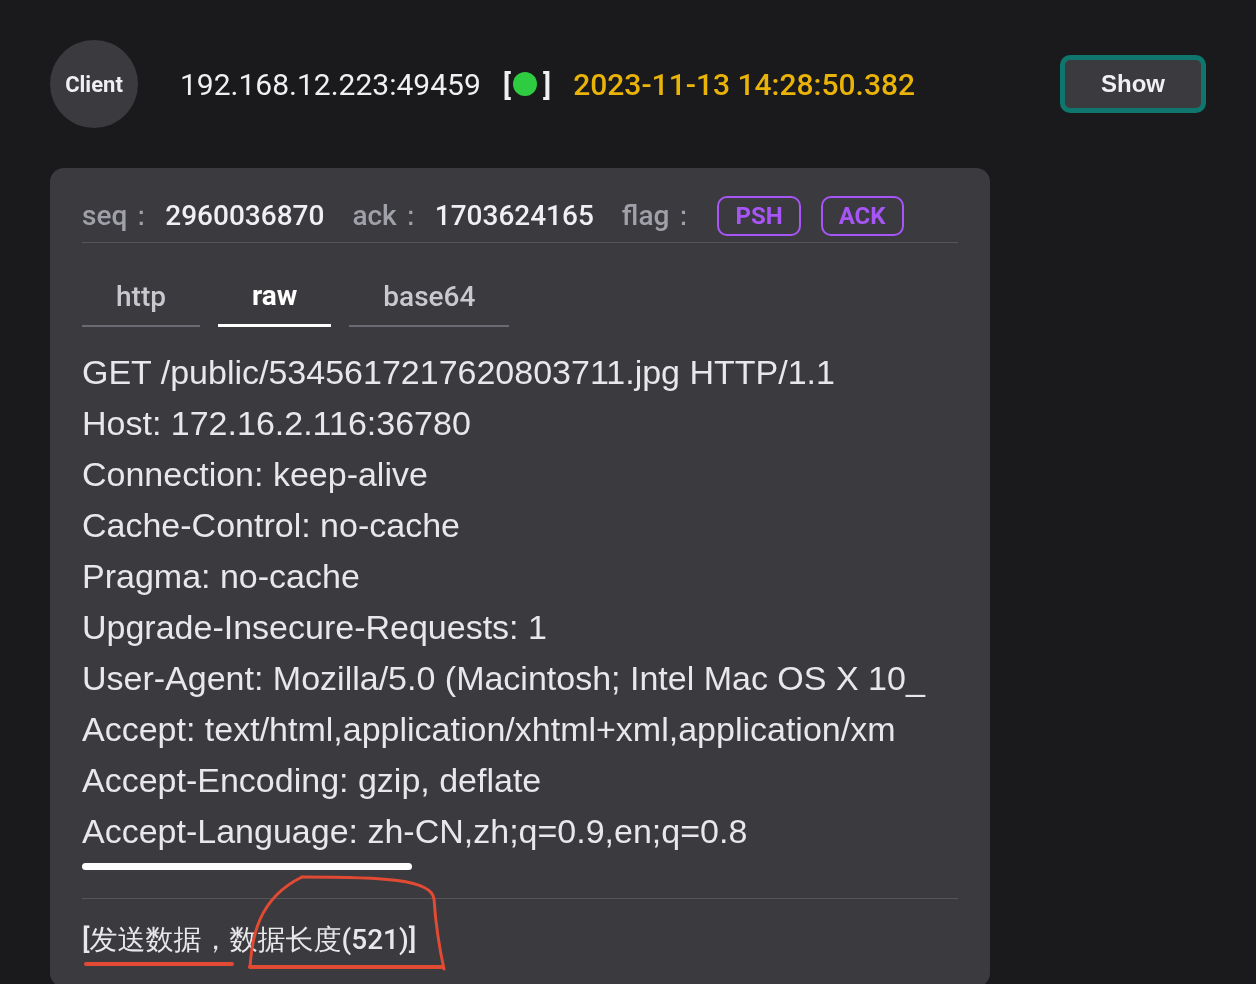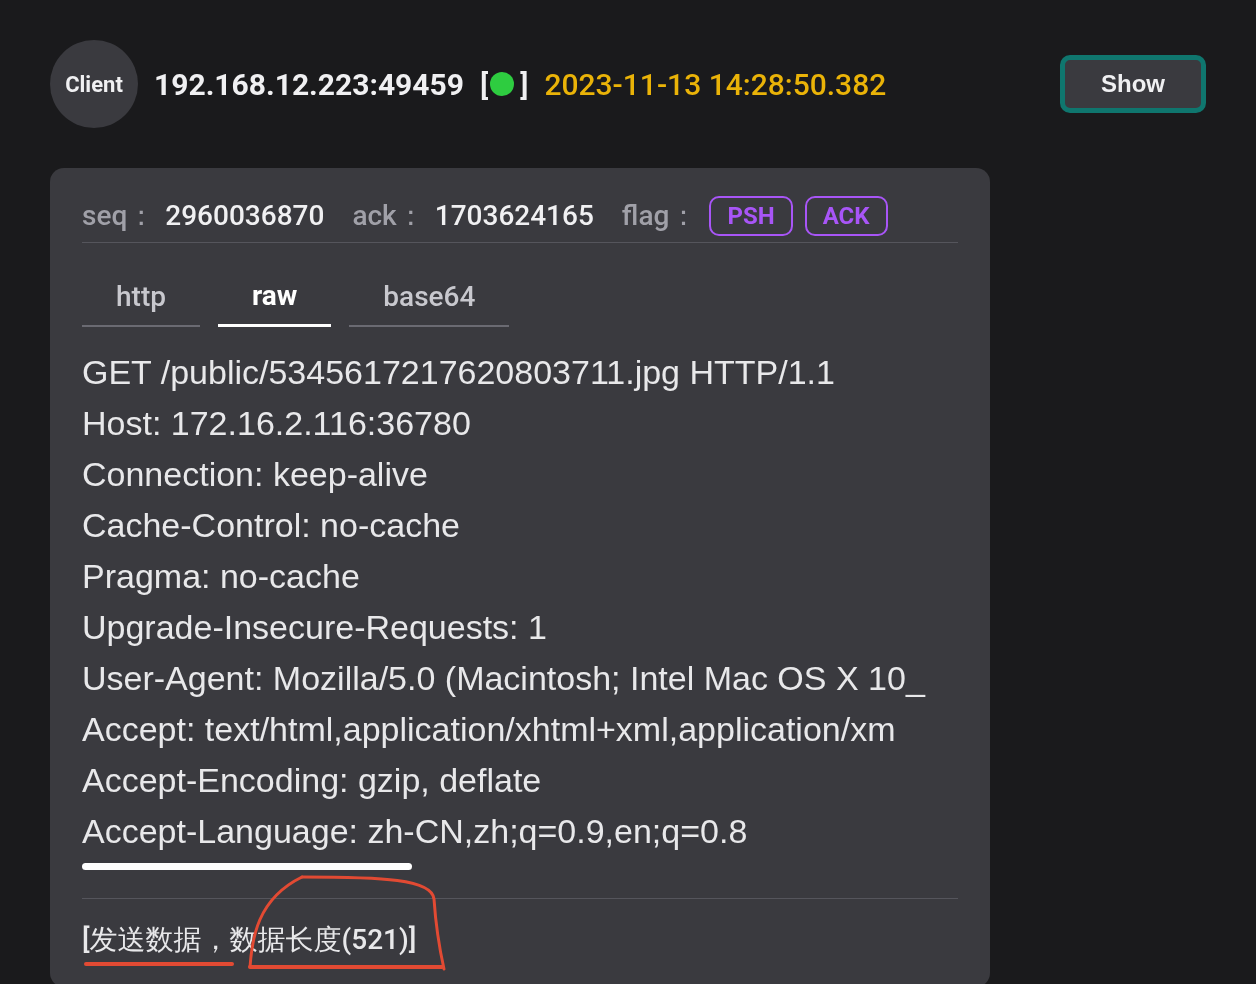--- a/index.html
+++ b/index.html
@@ -11,39 +11,40 @@
       background: #1a1a1c;
       font-family: -apple-system, BlinkMacSystemFont, "Segoe UI", Roboto, sans-serif;
       color: #e8e8ea;
       padding: 40px 50px;
       width: 1256px;
       height: 984px;
     }
     .header-row {
       display: flex;
       align-items: center;
-      gap: 16px;
+      gap: 22px;
       margin-bottom: 40px;
     }
     .client-badge {
       width: 88px;
       height: 88px;
       border-radius: 50%;
       background: #3a3a3f;
       display: flex;
       align-items: center;
       justify-content: center;
       font-weight: 700;
       font-size: 22px;
       color: #f0f0f2;
     }
     .address {
       font-size: 30px;
-      font-weight: 700;
-      color: #f0f0f2;
+      font-weight: 400;
+      color: #f0f0f2;
+      margin-left: 20px;
     }
     .status-block {
       display: flex;
       align-items: center;
       font-size: 30px;
       font-weight: 600;
       color: #f0f0f2;
       gap: 2px;
     }
     .status-dot {
@@ -104,20 +105,21 @@
       align-items: center;
       gap: 12px;
     }
     .flag-badge {
       border: 2px solid #a855f7;
       color: #a855f7;
       border-radius: 10px;
       padding: 4px 16px;
       font-size: 24px;
       font-weight: 700;
+      margin-left: 8px;
     }
     .tabs {
       display: flex;
       align-items: flex-end;
       gap: 18px;
       margin-bottom: 20px;
     }
     .tab {
       font-size: 28px;
       color: #c8c8ce;

